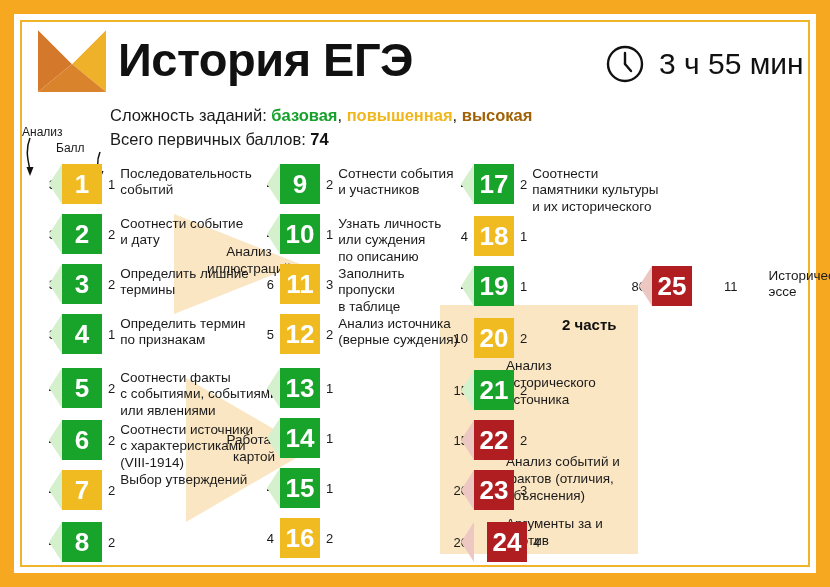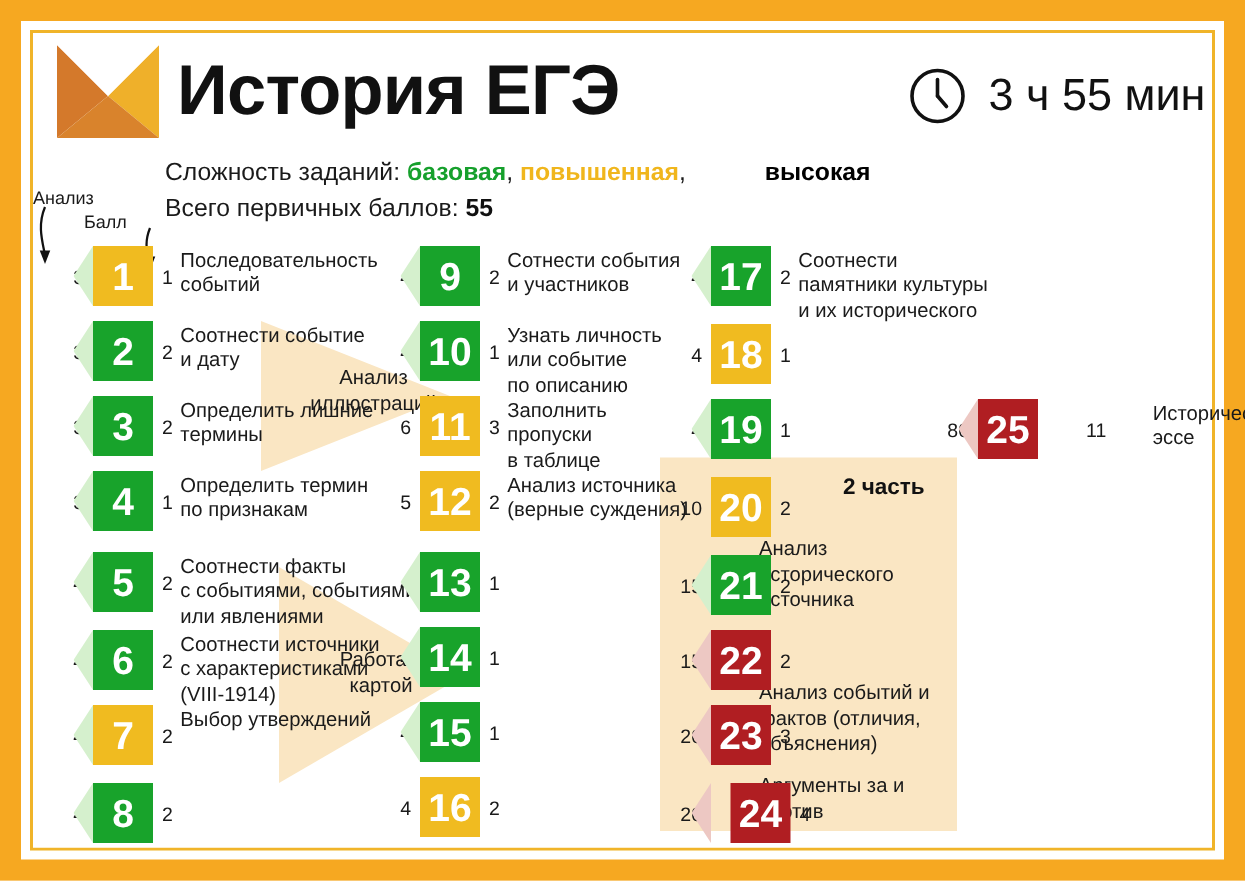--- a/index.html
+++ b/index.html
@@ -21,21 +21,21 @@
   .logo{position:absolute;left:16px;top:8px;width:68px;height:62px;}
   .title{position:absolute;left:96px;top:10px;font-size:47px;font-weight:bold;color:#111;letter-spacing:-0.5px;}
   .clock-wrap{position:absolute;left:583px;top:22px;display:flex;align-items:center;gap:14px;}
   .clock-ico{width:40px;height:40px;}
   .clock-text{font-size:30px;color:#111;}
 
   .sub1{position:absolute;left:88px;top:84px;font-size:16.5px;color:#1a1a1a;white-space:nowrap;}
   .sub2{position:absolute;left:88px;top:108px;font-size:16.5px;color:#1a1a1a;white-space:nowrap;}
   .b-green{color:#16a02c;font-weight:bold;}
   .b-yellow{color:#f0b61c;font-weight:bold;}
-  .b-red{color:#000000;font-weight:bold;margin-left:48px;}
+  .b-red{color:#a16207;font-weight:bold;}
   .b-dark{color:#111;font-weight:bold;}
 
   
   .axl{position:absolute;font-size:12px;color:#1a1a1a;}
   .lbl-time{left:0px;top:103px;}
   .lbl-ball{left:34px;top:119px;}
   .arrow-svg{position:absolute;left:0px;top:112px;}
 
   
   .grp{position:absolute;}
@@ -85,21 +85,21 @@
       </svg>
       <div class="clock-text">3 ч 55 мин</div>
     </div>
 
     <div class="sub1">
       <span>Сложность заданий:</span>
       <span class="b-green">базовая</span><span>, </span><span class="b-yellow">повышенная</span><span>, </span><span class="b-red">высокая</span>
     </div>
     <div class="sub2">
       <span>Всего первичных баллов:</span>
-      <span class="b-dark">55</span>
+      <span class="b-dark">74</span>
     </div>
 
     <div class="axl lbl-time">Анализ</div>
     <div class="axl lbl-ball">Балл</div>
     <svg class="arrow-svg" width="230" height="50" viewBox="0 0 230 50">
       <path d="M8,4 C3,16 6,26 8,36" fill="none" stroke="#111" stroke-width="1.5"></path>
       <polygon points="8,42 4.5,33 11.5,33" fill="#111"></polygon>
       <path d="M78,18 C74,28 76,34 78,40" fill="none" stroke="#111" stroke-width="1.5"></path>
       <polygon points="78,46 74.5,37 81.5,37" fill="#111"></polygon>
     </svg>
@@ -223,21 +223,21 @@
 и участников</div>
         </div>
         <div class="time" style="left: 228px; top: 205px; width: 24px;">4</div>
         <div class="row" style="left: 258px; top: 192px;">
           <div class="tail"><svg width="13" height="40" viewBox="0 0 13 40">
               <polygon points="13,0 0,20 13,40" fill="#d5f0cd"></polygon>
             </svg></div>
           <div class="tile g">10</div>
           <div class="pts">1</div>
           <div class="desc">Узнать личность
-или событие
+или суждения
 по описанию</div>
         </div>
         <div class="time" style="left: 228px; top: 255px; width: 24px;">6</div>
         <div class="row" style="left: 258px; top: 242px;">
           <div class="tile y">11</div>
           <div class="pts">3</div>
           <div class="desc">Заполнить
 пропуски
 в таблице</div>
         </div>

